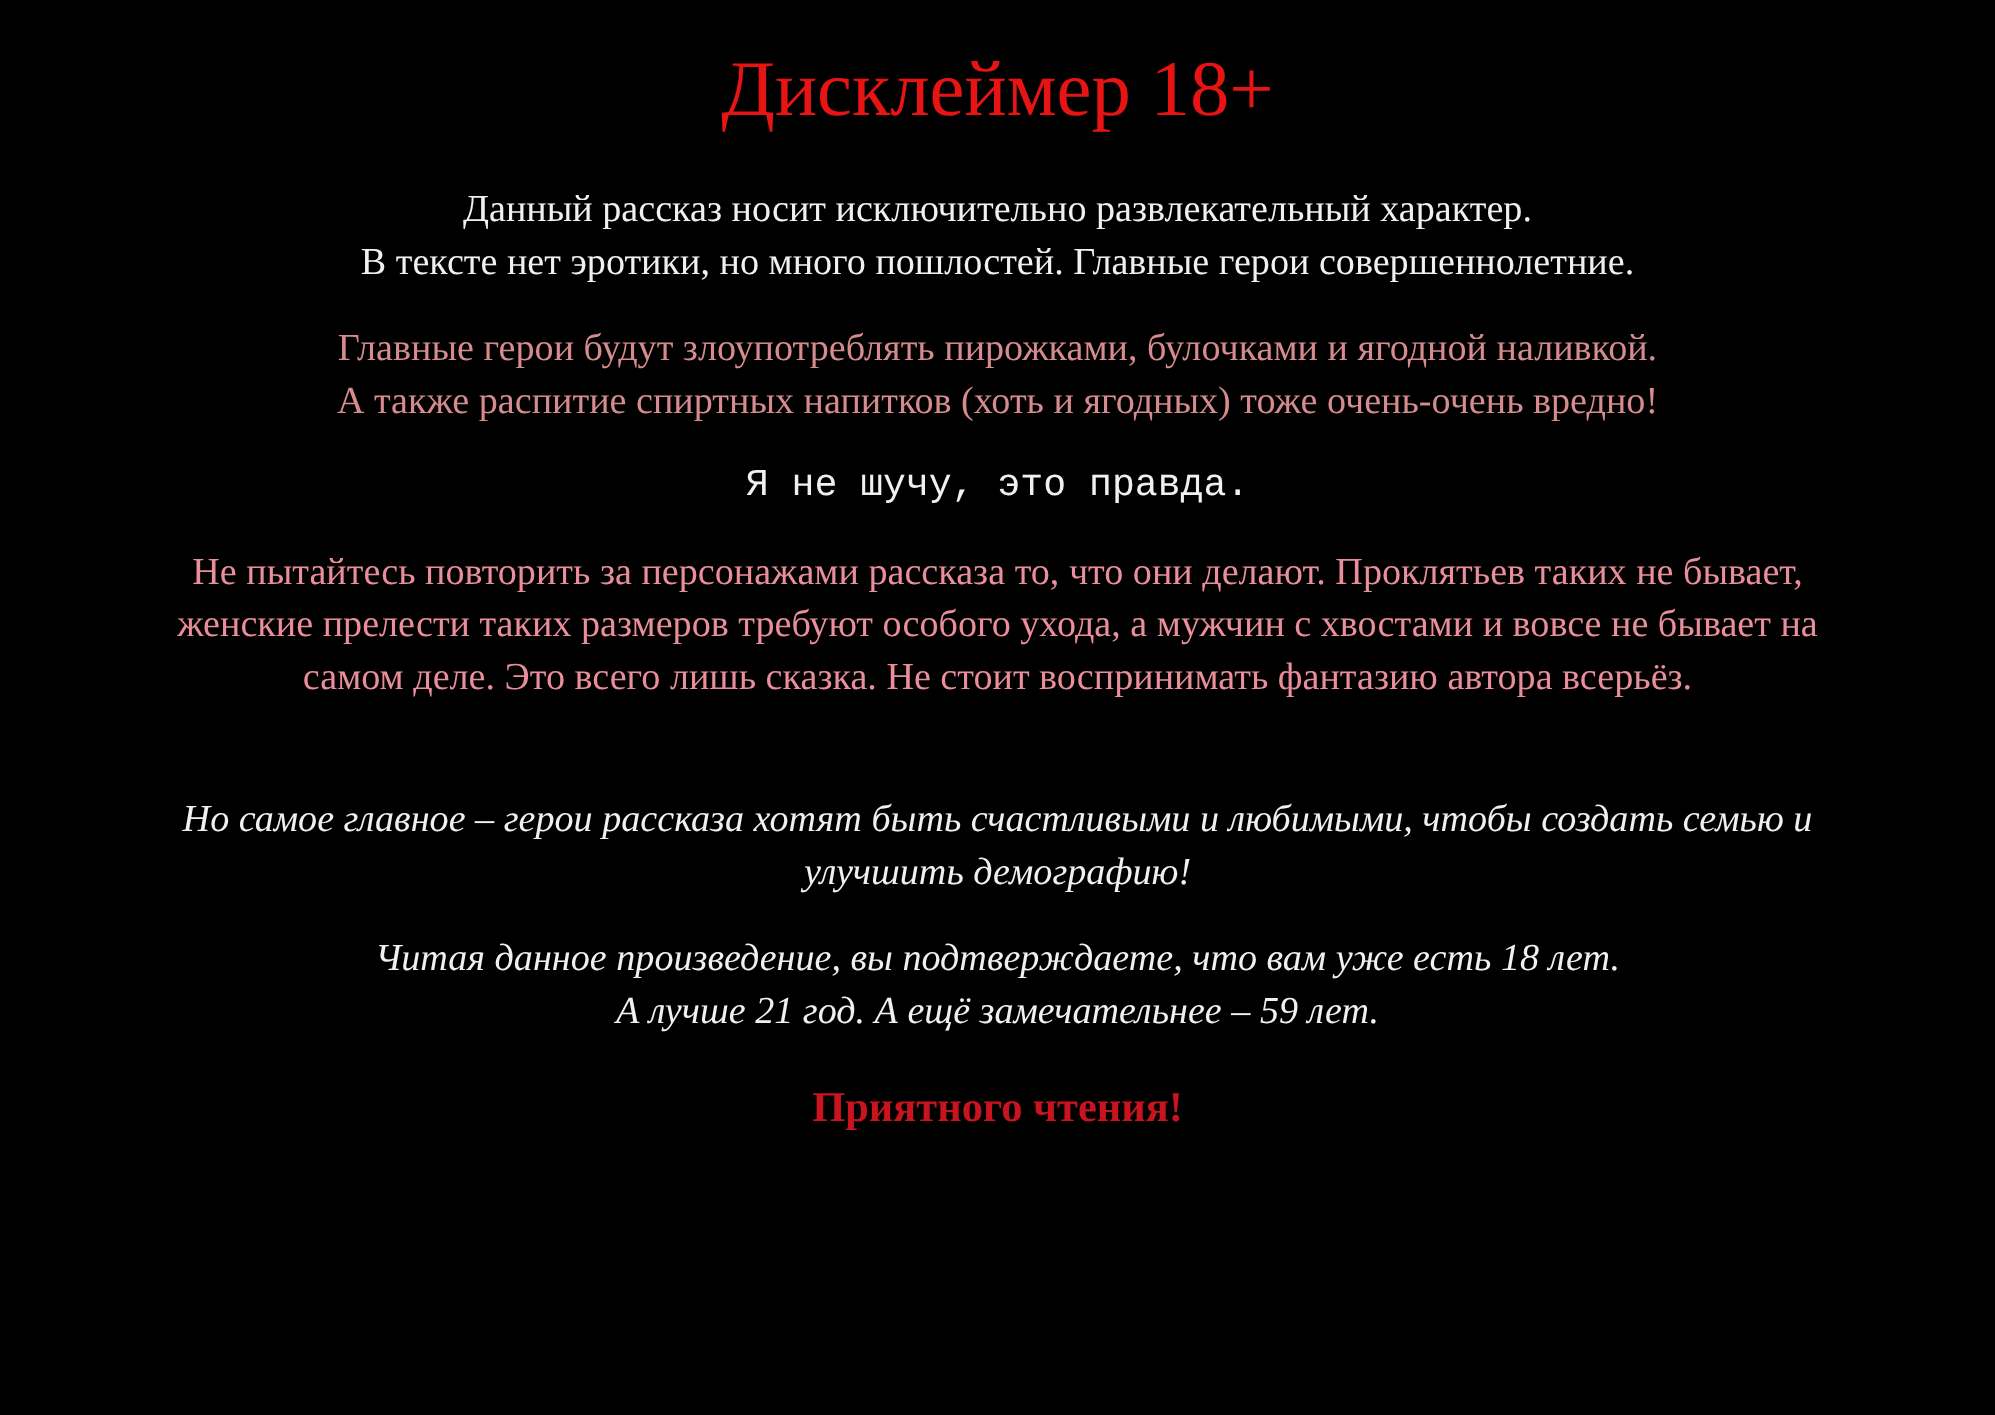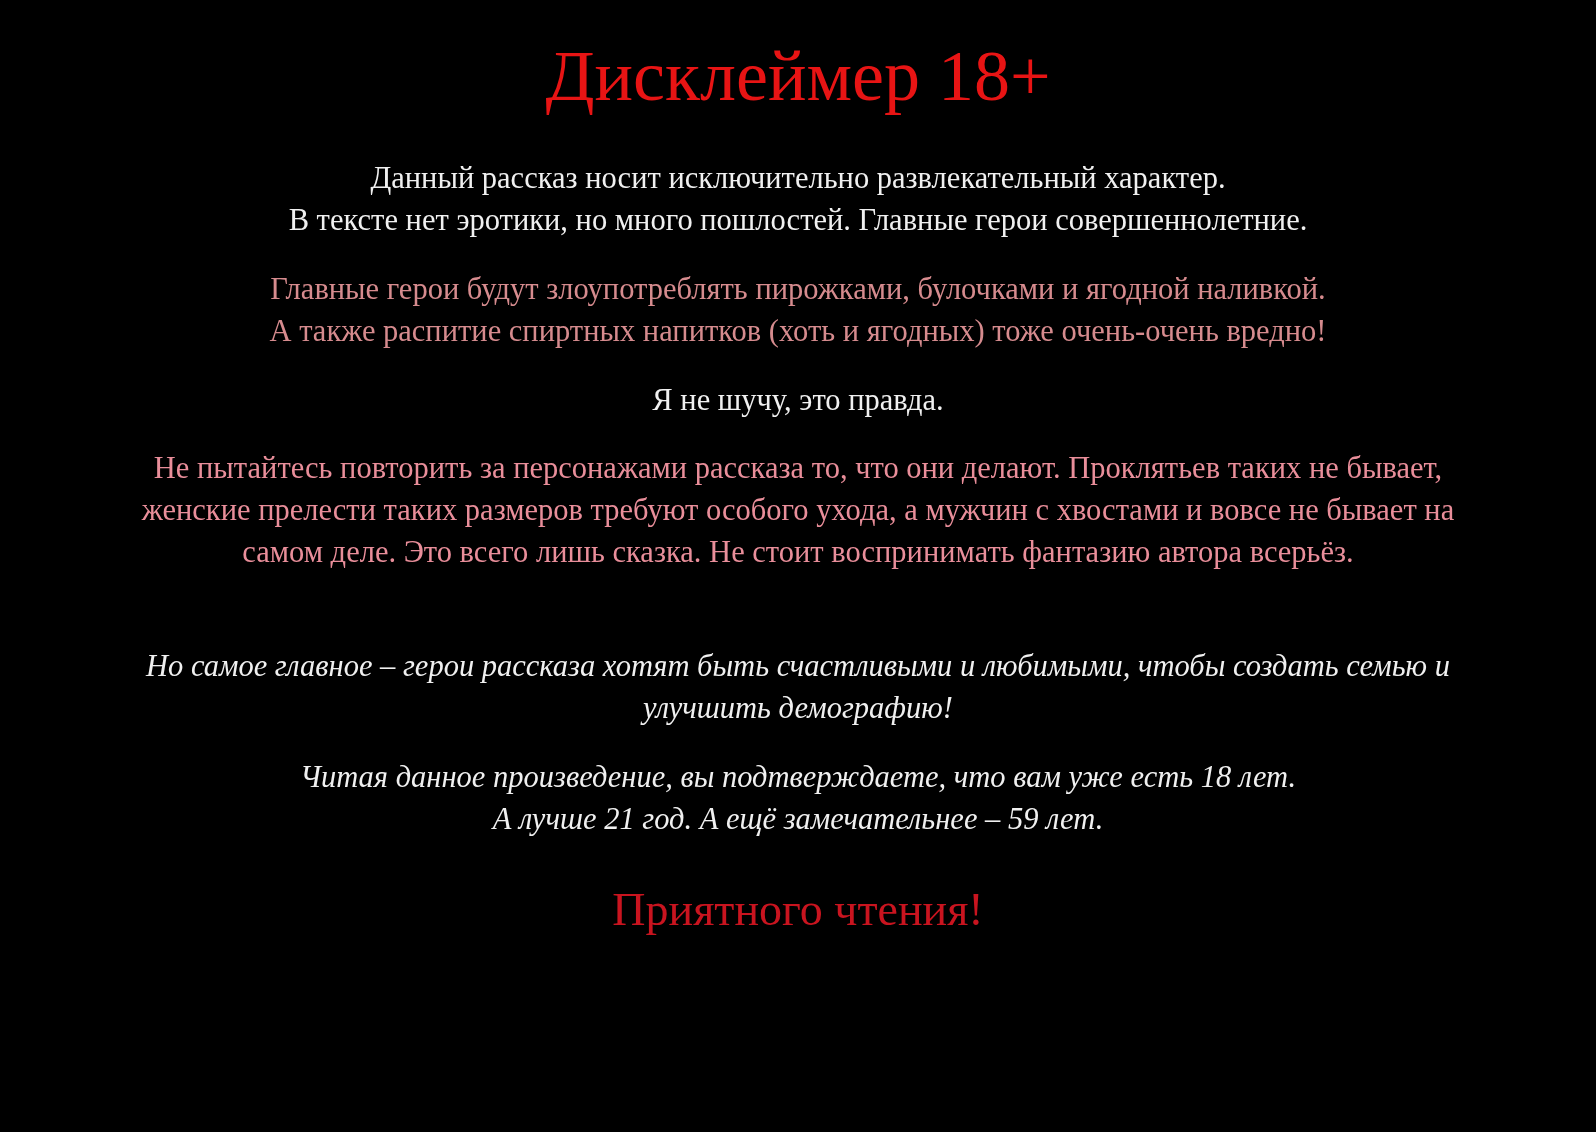--- a/index.html
+++ b/index.html
@@ -12,53 +12,54 @@
     width: 1596px;
     height: 1132px;
     background: #000000;
     font-family: "Liberation Serif", "DejaVu Serif", serif;
     text-align: center;
     overflow: hidden;
     box-sizing: border-box;
     padding-top: 34px;
   }
   .title {
-    font-size: 72px;
+    font-size: 63px;
     font-weight: 400;
     line-height: 1.18;
     margin: 0 0 38px 0;
     letter-spacing: 0px;
   }
   .para {
     font-size: 30.5px;
     line-height: 42px;
     margin: 18px auto 27px auto;
     max-width: 1520px;
     font-weight: 400;
   }
   .para .line {
     display: block;
   }
   .single-line {
     font-size: 30.5px;
     line-height: 42px;
     margin: 0 auto 26px auto;
+    font-family: Liberation Mono, monospace;
   }
   .italic {
     font-style: italic;
     font-family: Liberation Serif, serif;
   }
   .main-point {
     margin-top: 72px;
   }
   .closing {
-    font-size: 46px;
+    font-size: 34px;
     line-height: 44px;
-    margin: 48px auto 0 auto;
-    font-weight: 400;
+    margin: 36px auto 0 auto;
+    font-weight: 700;
   }
 </style>
 </head>
 <body>
 
 <div class="page">
 
   <h1 class="title" style="color: rgb(232, 20, 20);">Дисклеймер 18+</h1>
 
   <div class="para" style="color: rgb(240, 240, 240);">

